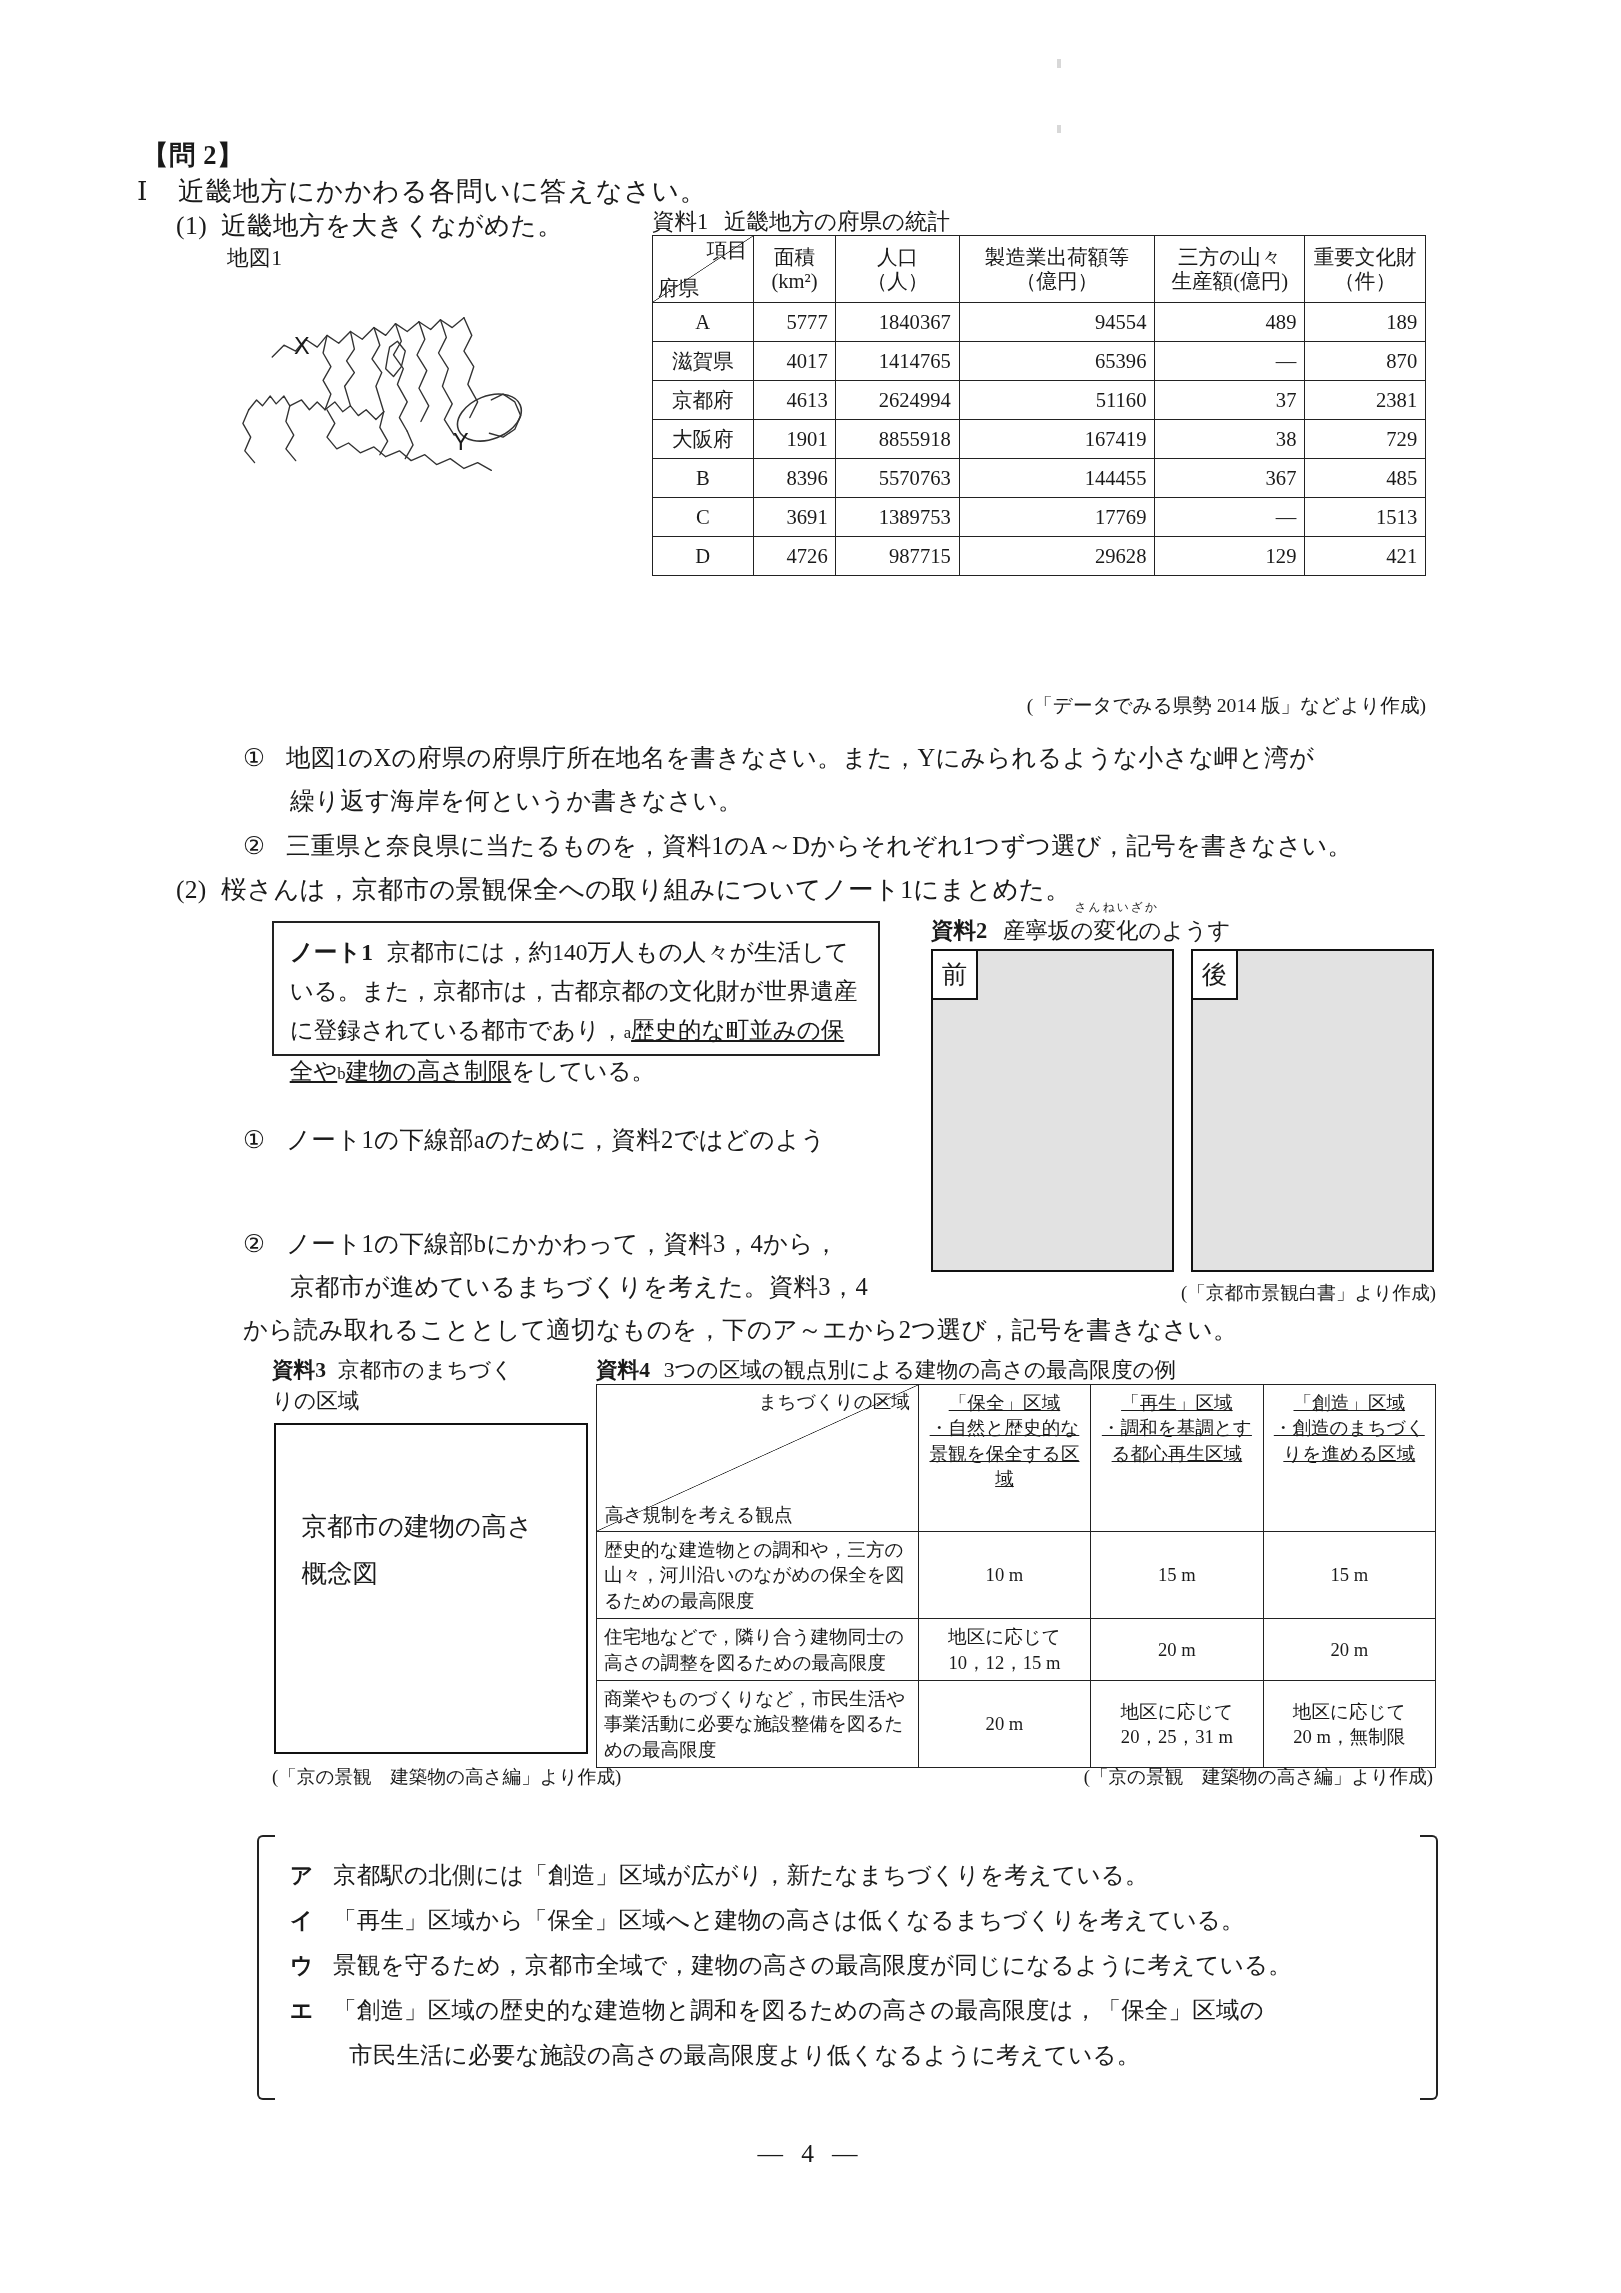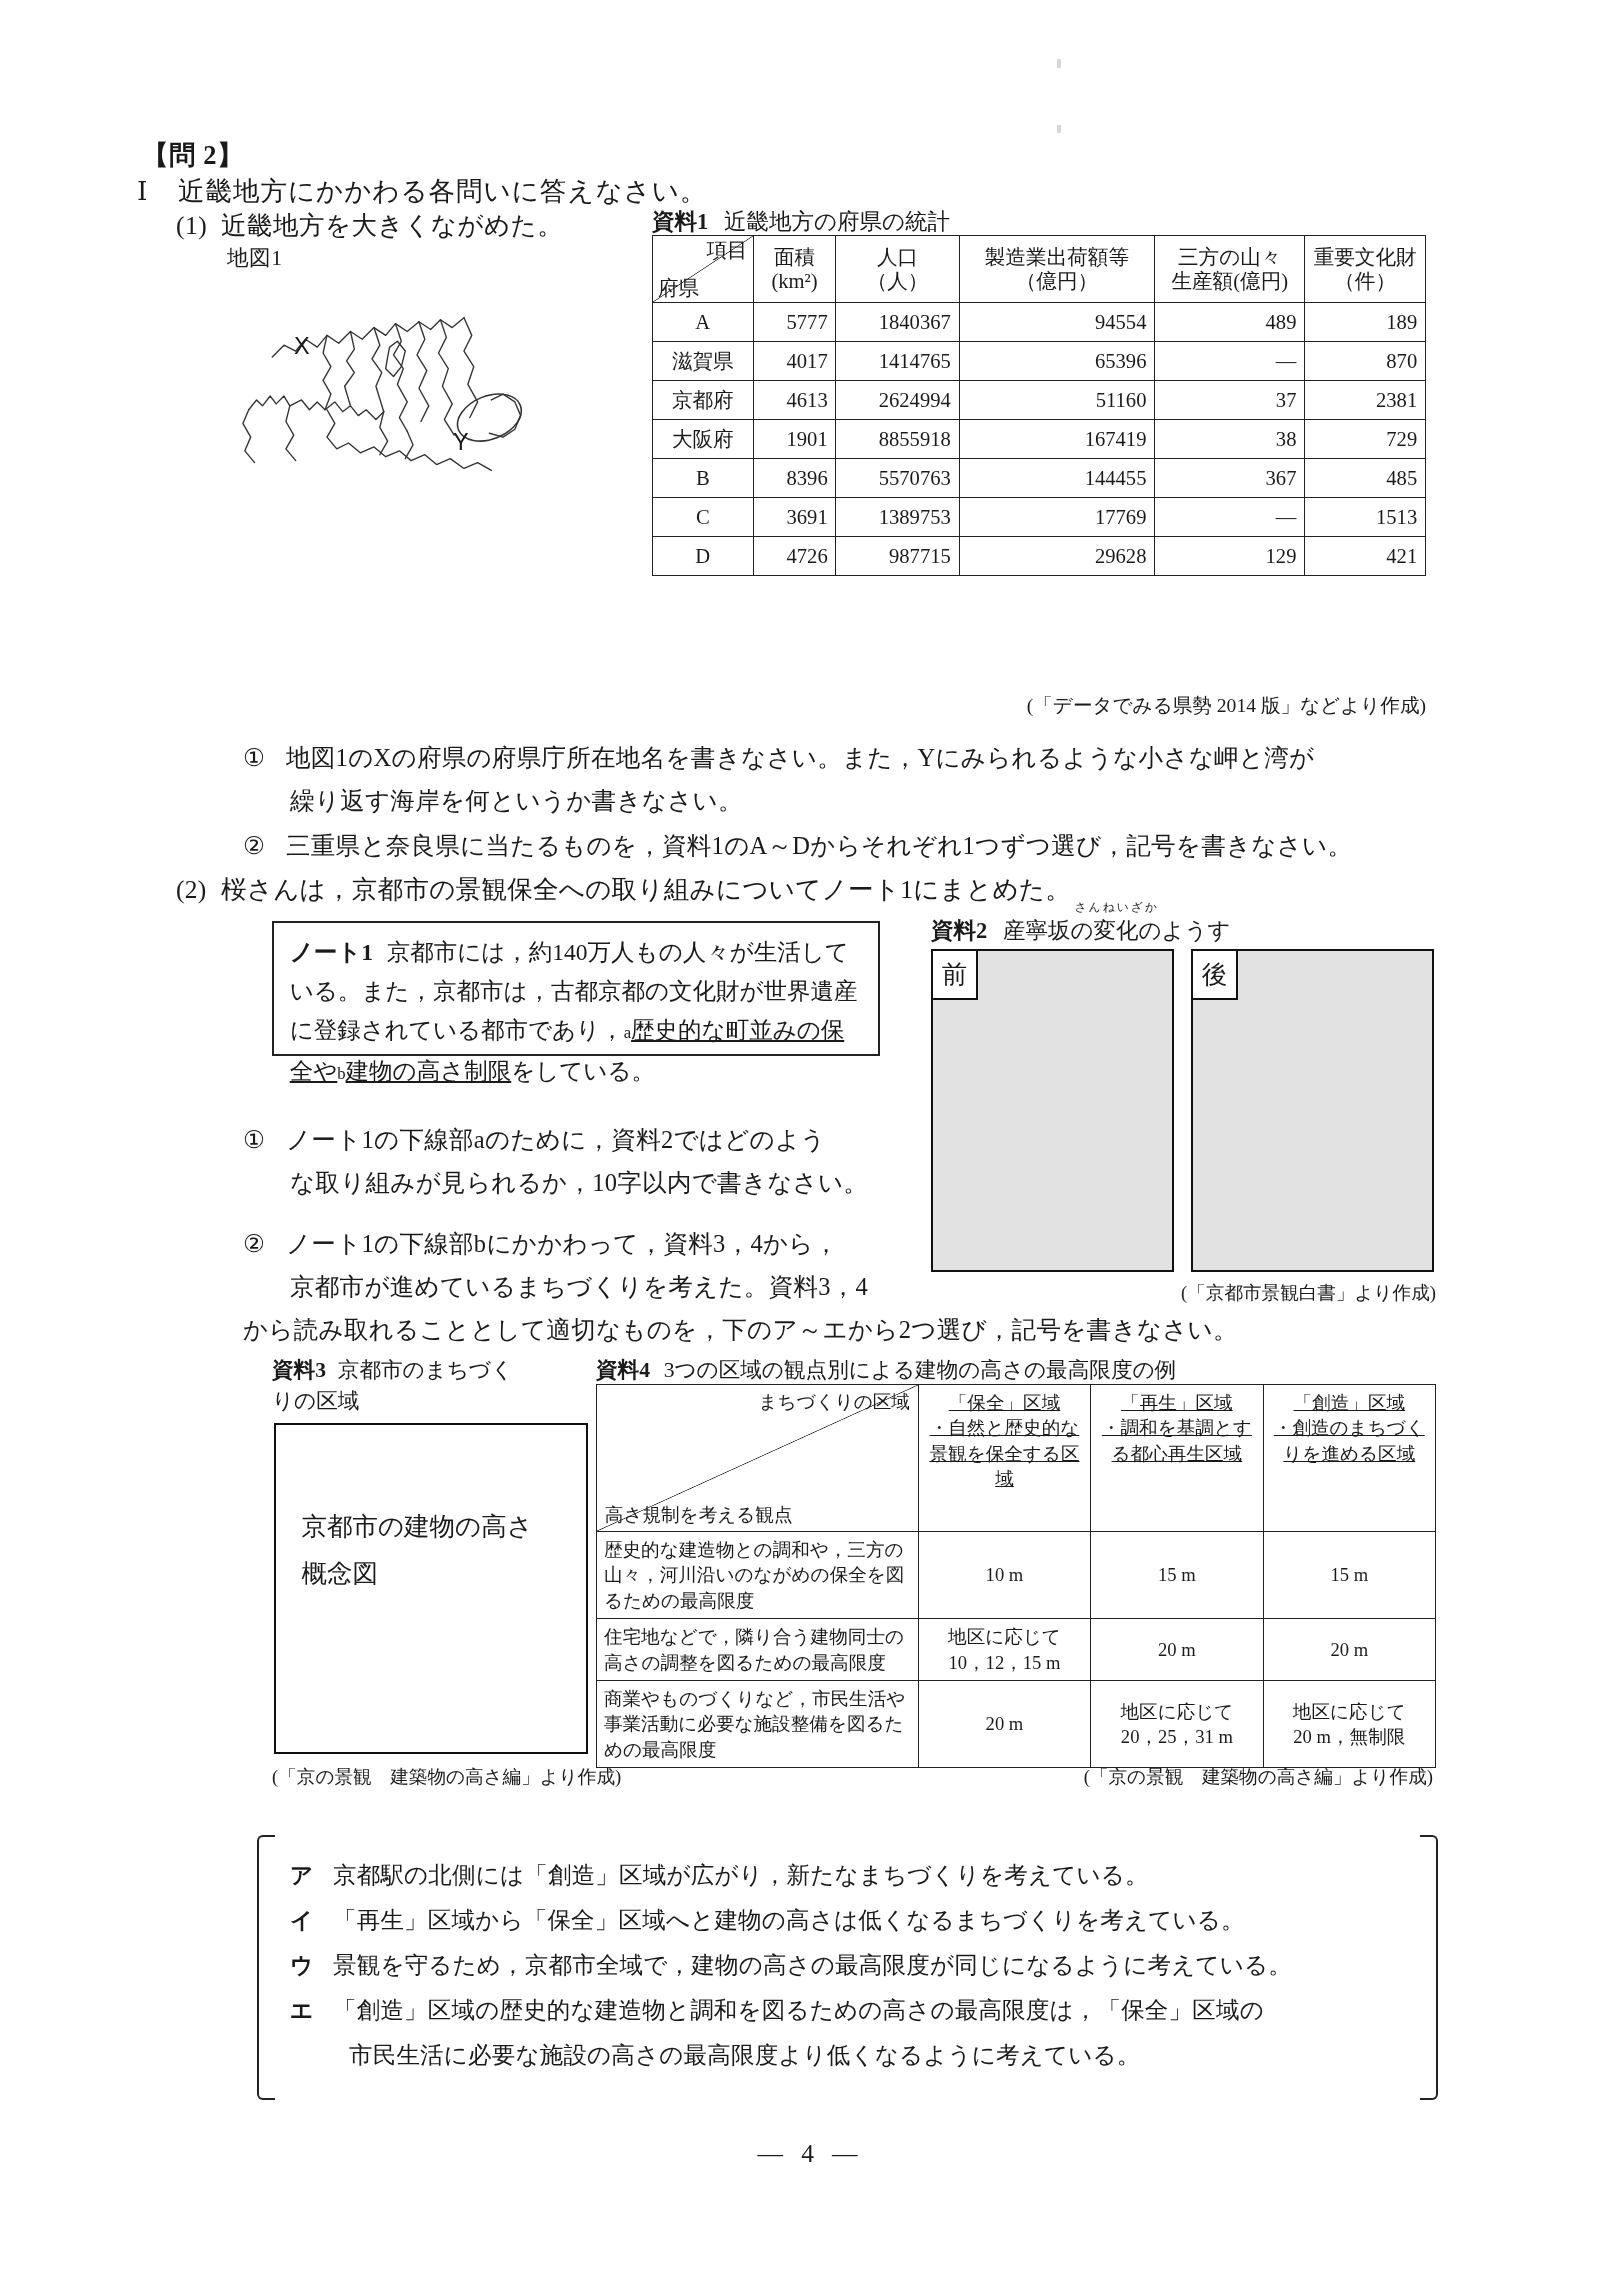--- a/index.html
+++ b/index.html
@@ -47,21 +47,21 @@
     position:absolute; font-size:23.5px; font-family:"Liberation Sans", sans-serif;
   }
   #map-x { left:294px; top:333px; }
   #map-y { left:453px; top:429px; }
 
   
   #shiryo1-title {
     position:absolute; left:652px; top:206px;
     font-size:22.5px; white-space:nowrap;
   }
-  #shiryo1-title .lbl { font-weight:700; margin-right:15.7px; }
+  #shiryo1-title .lbl { font-weight:400; margin-right:15.7px; }
 
   #table1 {
     position:absolute; left:652px; top:235px;
     width:774px;
     border-collapse: collapse;
     font-size:20.6px;
     background:#fff;
   }
   #table1 th, #table1 td {
     border:1px solid #222;
@@ -418,21 +418,20 @@
     <span class="photo-tag">前</span>
   </div>
   <div class="photo-box" id="photo-after">
     <span class="photo-tag">後</span>
   </div>
   <div id="shiryo2-source">(「京都市景観白書」より作成)</div>
 
   <div class="qline" id="q2-1a">
     <span class="mk">①</span><span>ノート1の下線部aのために，資料2ではどのよう</span>
   </div>
-  <div class="qline" id="q2-1b">な取り組みが見られるか，10字以内で書きなさい。</div>
   <div class="qline" id="q2-2a">
     <span class="mk">②</span><span>ノート1の下線部bにかかわって，資料3，4から，</span>
   </div>
   <div class="qline" id="q2-2b">京都市が進めているまちづくりを考えた。資料3，4</div>
   <div class="qline" id="q2-2c">から読み取れることとして適切なものを，下のア～エから2つ選び，記号を書きなさい。</div>
 
   <div id="shiryo3-title">
     <span class="lbl">資料3</span><span>京都市のまちづく</span><br>
     <span>りの区域</span>
   </div>

